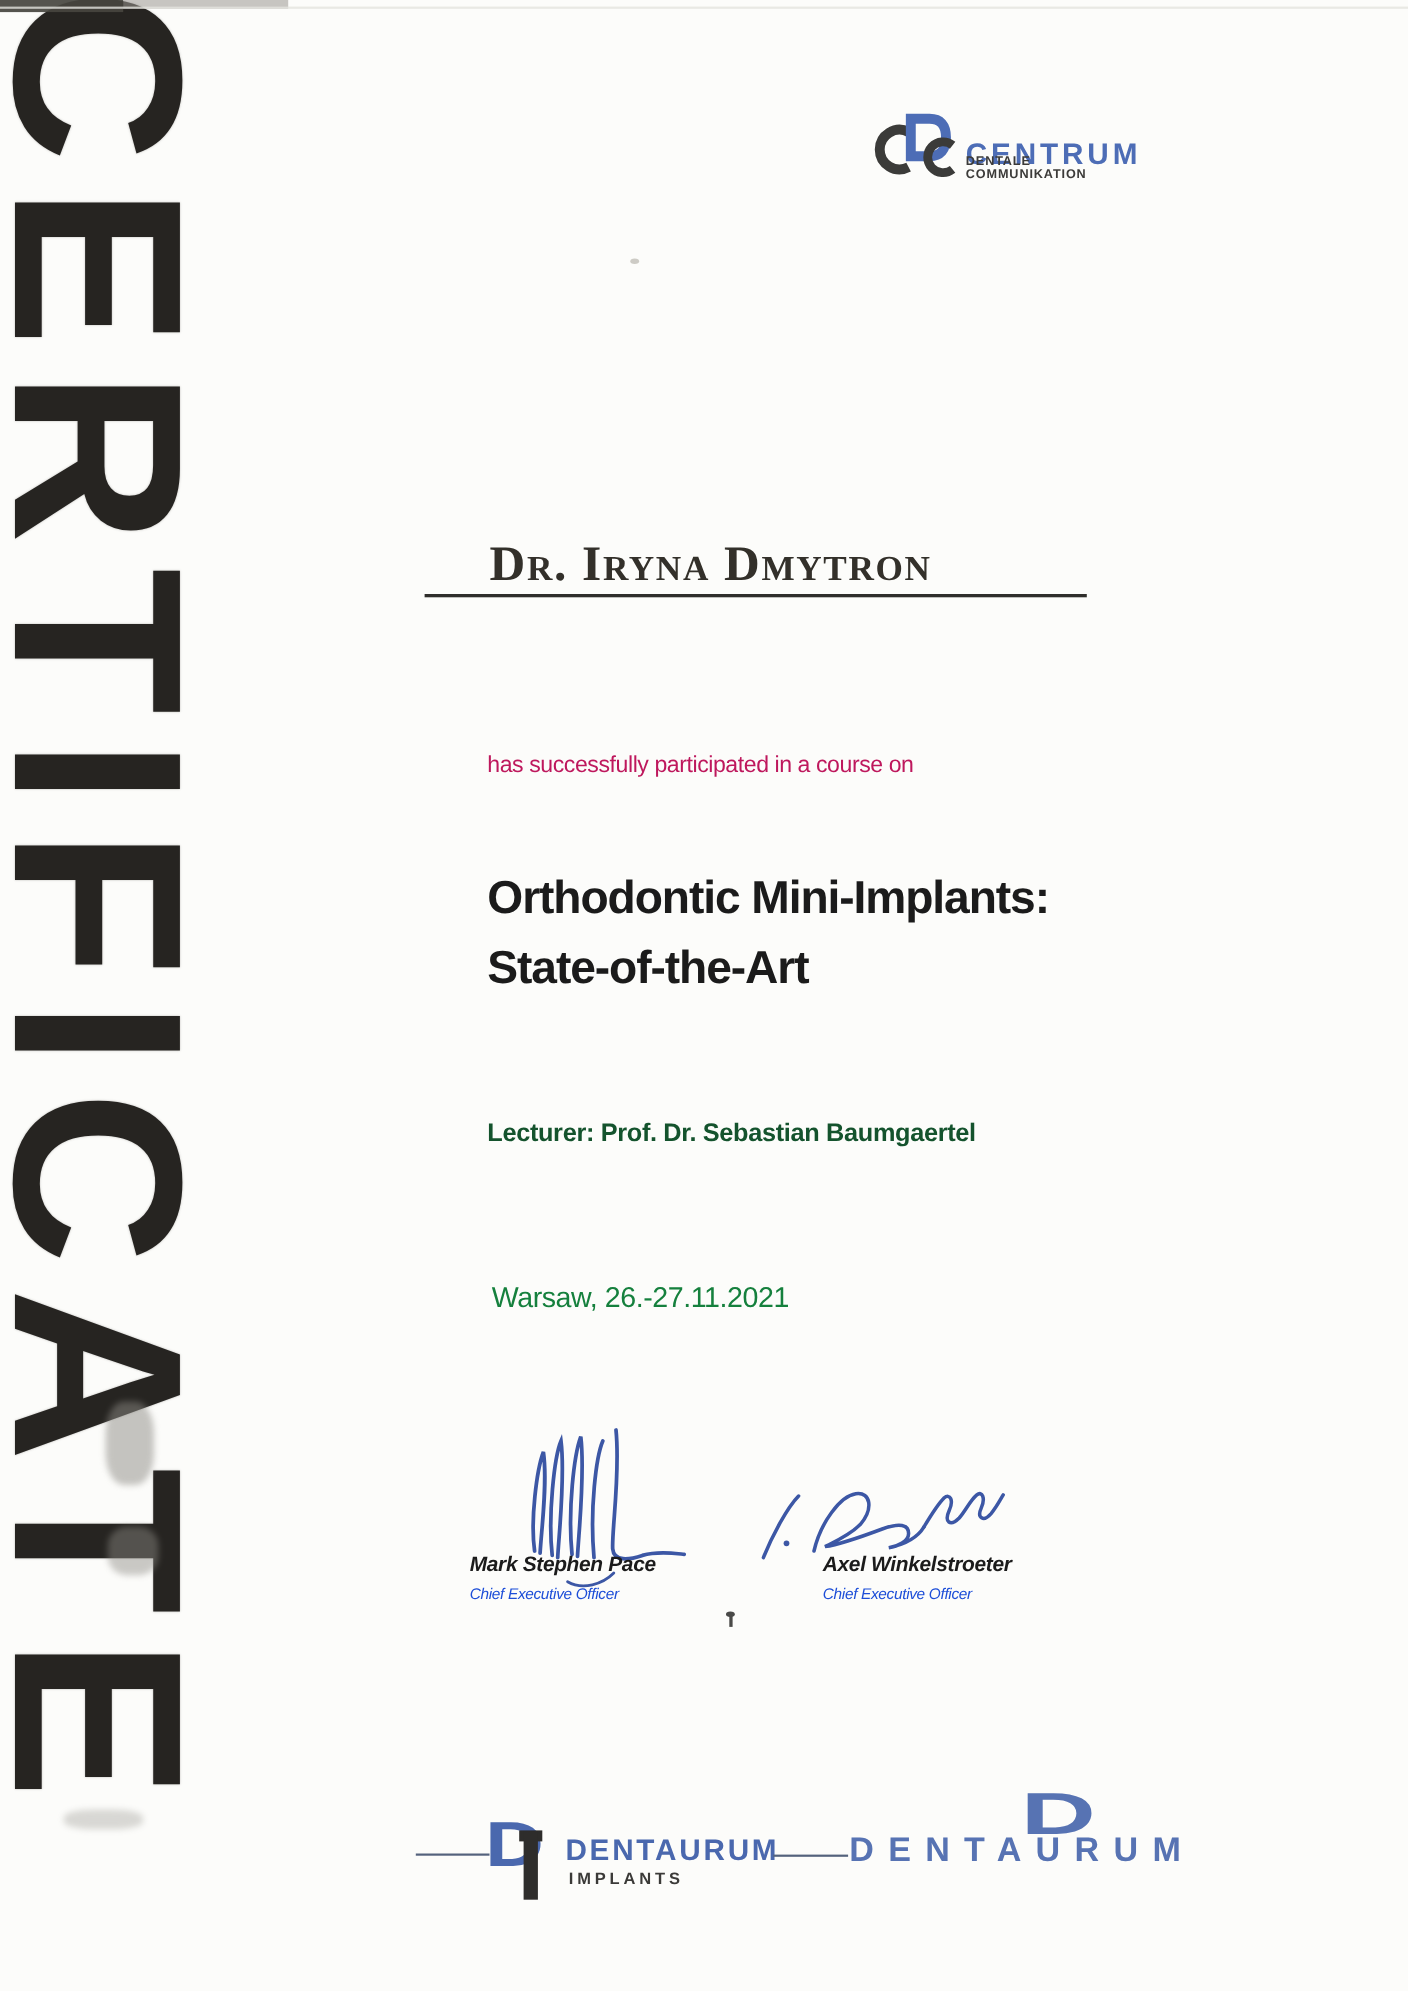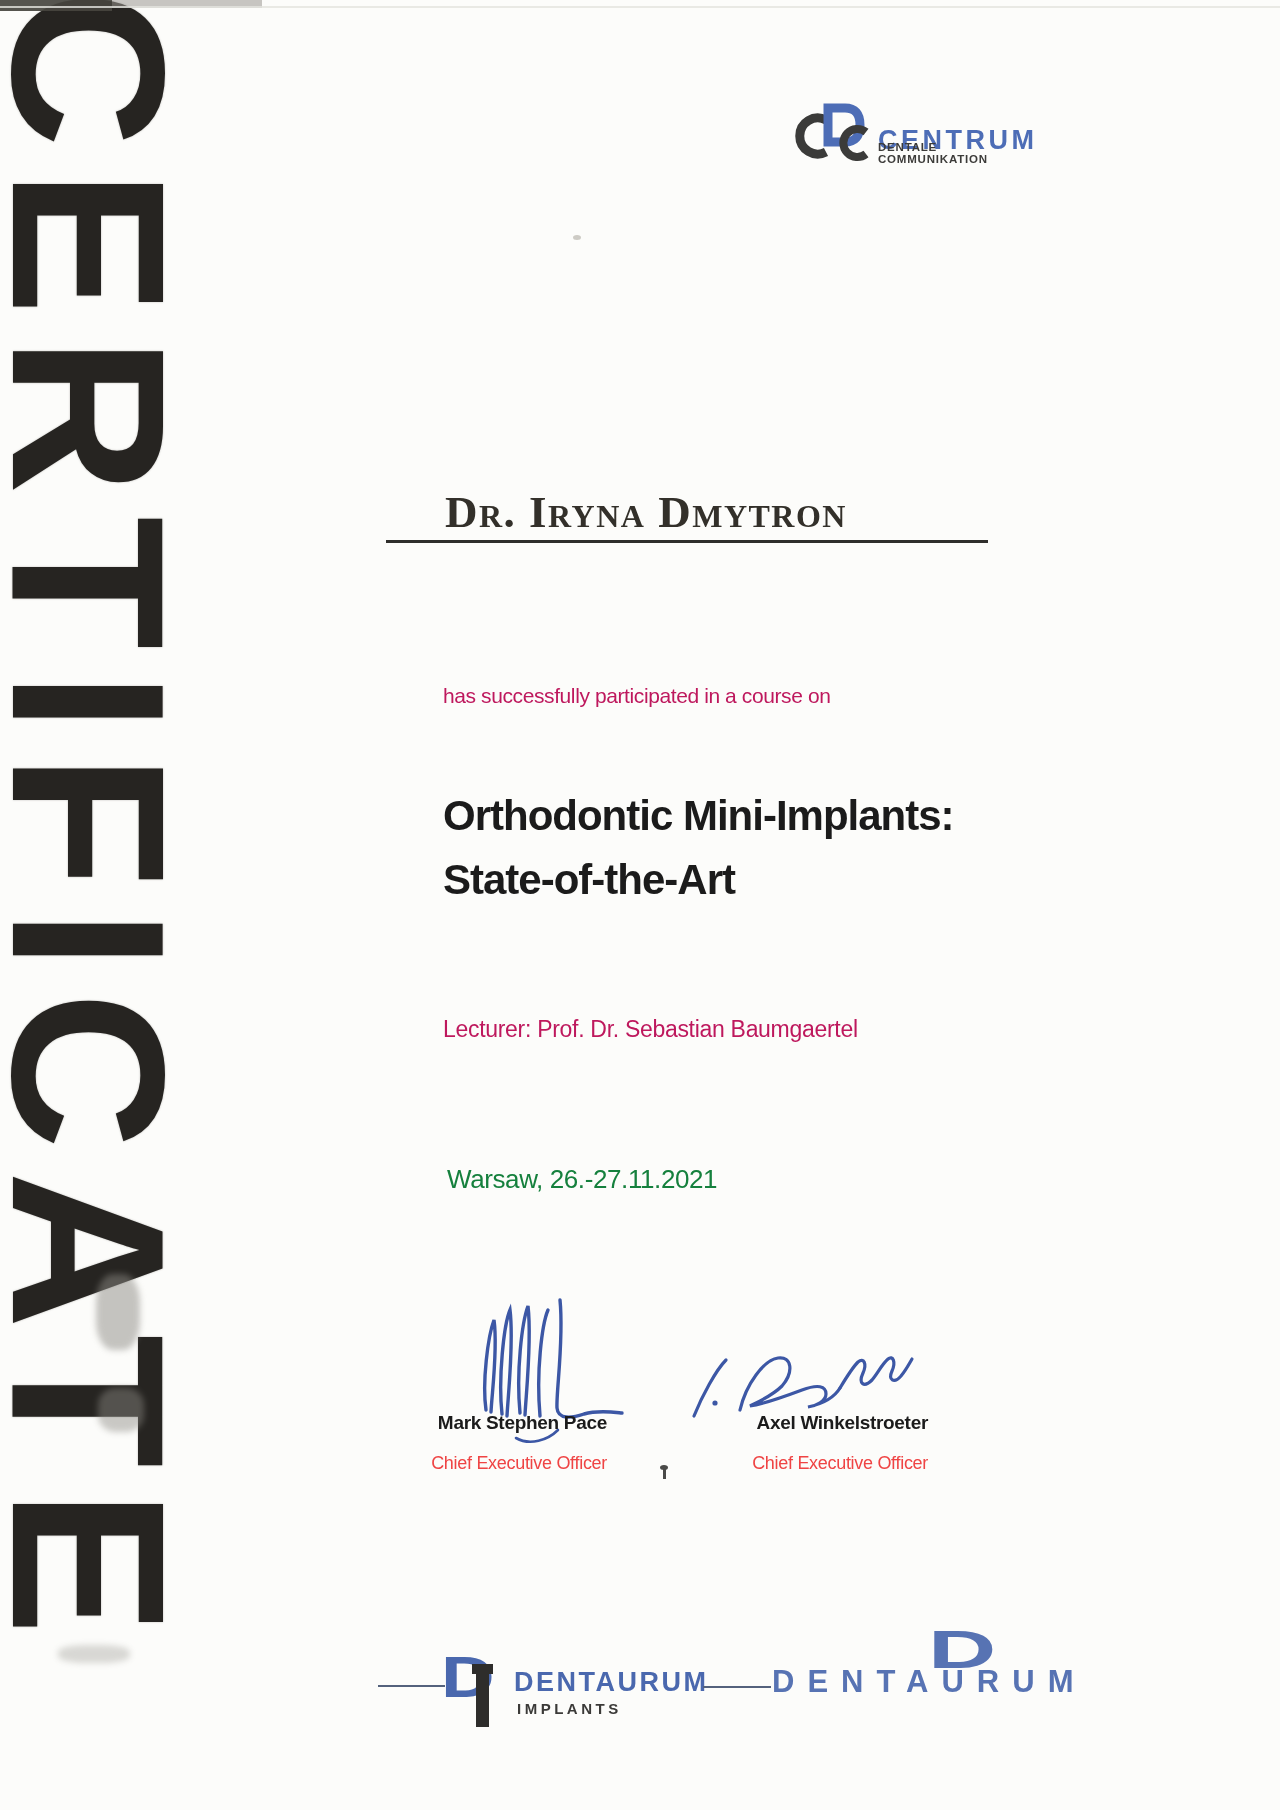--- a/index.html
+++ b/index.html
@@ -48,28 +48,28 @@
   .recipient{
     left:445px;top:486px;width:566px;text-align:left;
     font-family:"Liberation Serif",serif;font-weight:bold;font-variant:small-caps;
     font-size:45px;letter-spacing:1.5px;color:#33302a;
   }
   .name-rule{left:386px;top:540px;width:602px;height:3px;background:#2f2e2b;}
 
   
   .intro{left:443px;top:684px;font-size:21px;letter-spacing:-.4px;color:#be185d;}
   .course-title{left:443px;top:784px;font-size:42px;line-height:64px;font-weight:bold;letter-spacing:-1px;color:#1b1b1b;}
-  .lecturer{left:443px;top:1016px;font-size:23px;font-weight:normal;letter-spacing:-.3px;color:#be185d;}
+  .lecturer{left:443px;top:1016px;font-size:23px;font-weight:bold;letter-spacing:-.3px;color:#14532d;}
   .place-date{left:447px;top:1164px;font-size:26px;letter-spacing:-.4px;color:#15803d;}
 
   
   .ink-layer{left:0;top:0;width:1280px;height:1810px;pointer-events:none;}
-  .sig-block{width:180px;text-align:right;}
+  .sig-block{width:180px;text-align:left;font-style:italic;}
   .sig-block .sig-name{font-size:19px;font-weight:bold;letter-spacing:-.3px;color:#1b1b1b;}
-  .sig-block .sig-title{font-size:18px;letter-spacing:-.3px;color:#ef4444;margin-top:19px;}
+  .sig-block .sig-title{font-size:14px;letter-spacing:-.3px;color:#1d4ed8;margin-top:7px;}
   .sig-left{left:427px;top:1412px;}
   .sig-right{left:748px;top:1412px;}
 
   
   .rule{height:2px;background:#54627c;}
   .rule-left{left:378px;top:1685px;width:67px;}
   .rule-mid{left:703px;top:1686px;width:68px;}
   .dent-left-d{
     left:441px;top:1648px;font-weight:bold;font-size:58px;line-height:1;
     color:var(--dentaurum-blue);transform:scaleX(1.28);transform-origin:left center;

